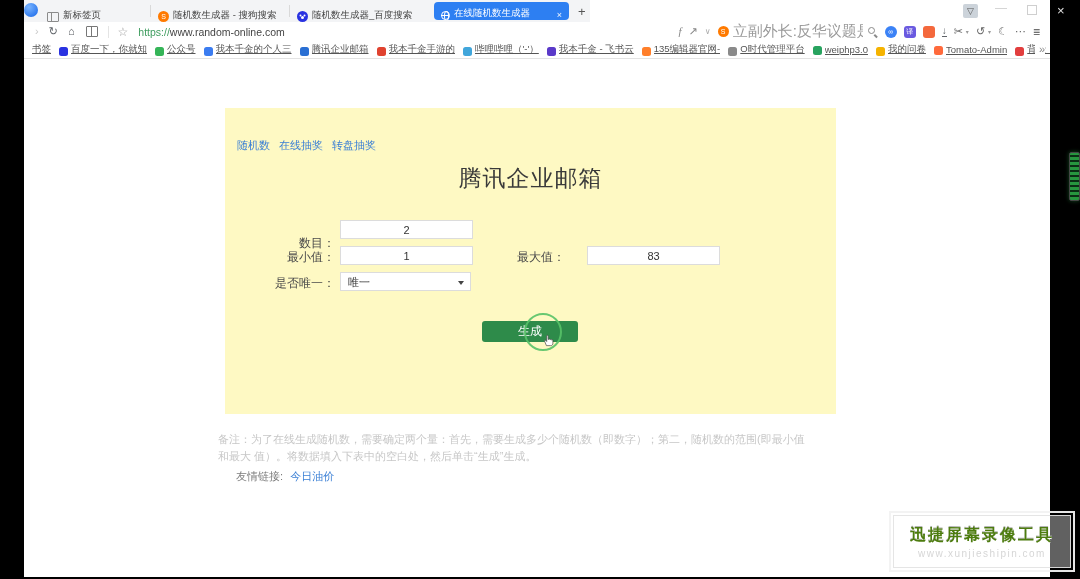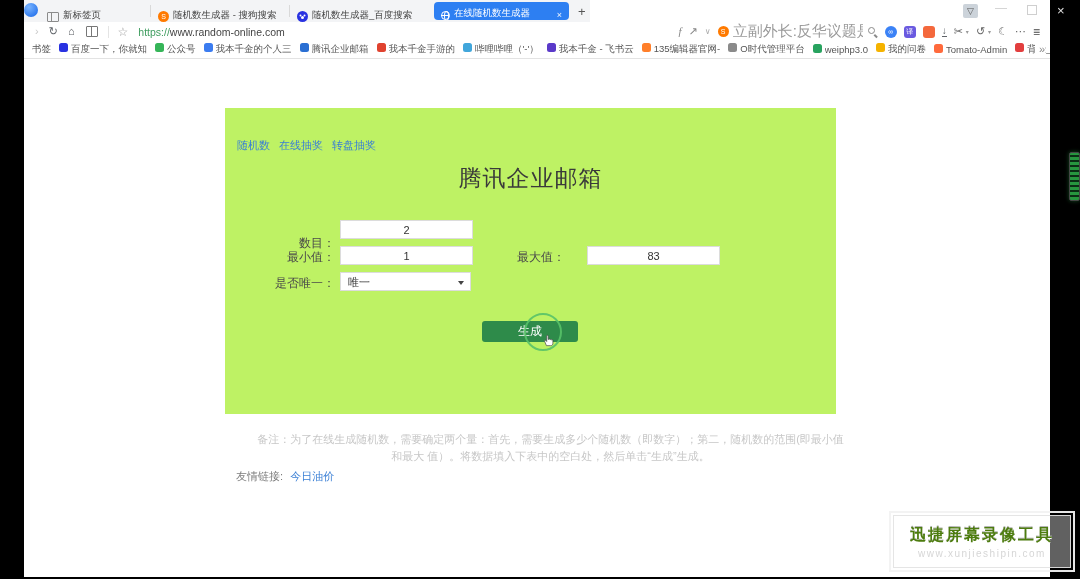--- a/index.html
+++ b/index.html
@@ -62,48 +62,48 @@
   .app-blue{background:#3b82f6;}
   .app-purple{background:#6a5ae0;border-radius:3px;}
   .app-orange{background:#f4683c;border-radius:3px;}
   .dl-icon{border-bottom:1.4px solid #5f6368;padding-bottom:0;font-size:10px;color:#5f6368;line-height:1;}
   .mini-caret{font-size:6px;color:#9a9a9a;margin-left:-4px;}
 
   
   .bookmarks{position:absolute;top:41px;left:0;width:1026px;height:18px;background:#fff;
      border-bottom:1px solid #e3e3e3;display:flex;align-items:center;gap:8px;padding:0 8px;
      font-size:9.5px;color:#555;overflow:hidden;box-sizing:border-box;}
-  .bm{display:flex;align-items:flex-start;gap:3px;white-space:nowrap;flex:0 0 auto;}
+  .bm{display:flex;align-items:flex-end;gap:3px;white-space:nowrap;flex:0 0 auto;text-decoration:underline;}
   .bm .dot{width:9px;height:9px;border-radius:2.5px;flex:0 0 auto;}
   .bm .lbl{max-width:82px;overflow:hidden;}
   .bm-overflow{position:absolute;right:5px;top:2px;color:#888;font-size:11px;background:#fff;padding-left:4px;}
 
   
   .pagearea{position:absolute;top:59px;left:0;width:1026px;height:518px;background:#fff;}
-  .card{position:absolute;left:201px;top:49px;width:611px;height:306px;background:#bef264;}
+  .card{position:absolute;left:201px;top:49px;width:611px;height:306px;background:#fef9c3;}
   .navlinks{position:absolute;left:12px;top:30px;display:flex;gap:9px;font-size:11px;}
   .navlinks span{color:#3a7fd5;}
   .cardtitle{position:absolute;top:55px;left:0;width:100%;text-align:center;font-size:23px;
      color:#3a3a3a;font-weight:500;letter-spacing:1px;}
   .flabel{position:absolute;font-size:12px;color:#4a4a4a;text-align:right;}
   .finput{position:absolute;background:#fff;border:1px solid #dcdcdc;font-size:11px;color:#333;
      text-align:center;height:17px;padding:0;box-sizing:content-box;outline:none;
      font-family:"Liberation Sans","DejaVu Sans",sans-serif;}
   .fselect{position:absolute;background:#fff;border:1px solid #dcdcdc;font-size:11px;color:#333;
      height:19px;line-height:19px;padding-left:7px;box-sizing:border-box;}
   .caret{position:absolute;right:6px;top:8px;width:0;height:0;
      border-left:3px solid transparent;border-right:3px solid transparent;border-top:4px solid #444;}
   .genbtn{position:absolute;left:257px;top:213px;width:96px;height:21px;background:#2e8b4a;color:#fff;
      font-size:12px;text-align:center;line-height:21px;border-radius:3px;}
   .clickring{position:absolute;left:299px;top:205px;width:38px;height:38px;border:2px solid #58c268;
      border-radius:50%;box-sizing:border-box;opacity:.9;}
   .cursor{position:absolute;left:316px;top:224px;width:14px;height:15px;}
   .result{position:absolute;top:240px;left:0;width:100%;text-align:center;font-size:25px;font-weight:bold;
      color:#1f1f1f;letter-spacing:2px;}
-  .note{position:absolute;left:228px;top:372px;width:597px;font-size:11px;color:#c7c7c7;line-height:1.5;text-align:center;}
+  .note{position:absolute;left:194px;top:372px;width:597px;font-size:11px;color:#c7c7c7;line-height:1.5;}
   .friend{position:absolute;left:212px;top:410px;width:597px;font-size:11px;color:#7d7d7d;}
   .friend .flink{color:#3a7fd5;margin-left:4px;}
 
   
   .theme-btn{position:absolute;left:963px;top:4px;width:15px;height:14px;background:#ccd3da;border-radius:2px;
      color:#555;font-size:9px;text-align:center;line-height:14px;}
   .win-min{position:absolute;left:995px;top:1px;color:#d0d0d0;font-size:12px;}
   .win-max{position:absolute;left:1027px;top:5px;width:8px;height:8px;border:1px solid #cfcfcf;}
   .win-close{position:absolute;left:1057px;top:3px;color:#e0e0e0;font-size:13px;}
   .battery{position:absolute;left:1069px;top:152px;width:9px;height:47px;border:1px solid #454545;border-radius:2px;

